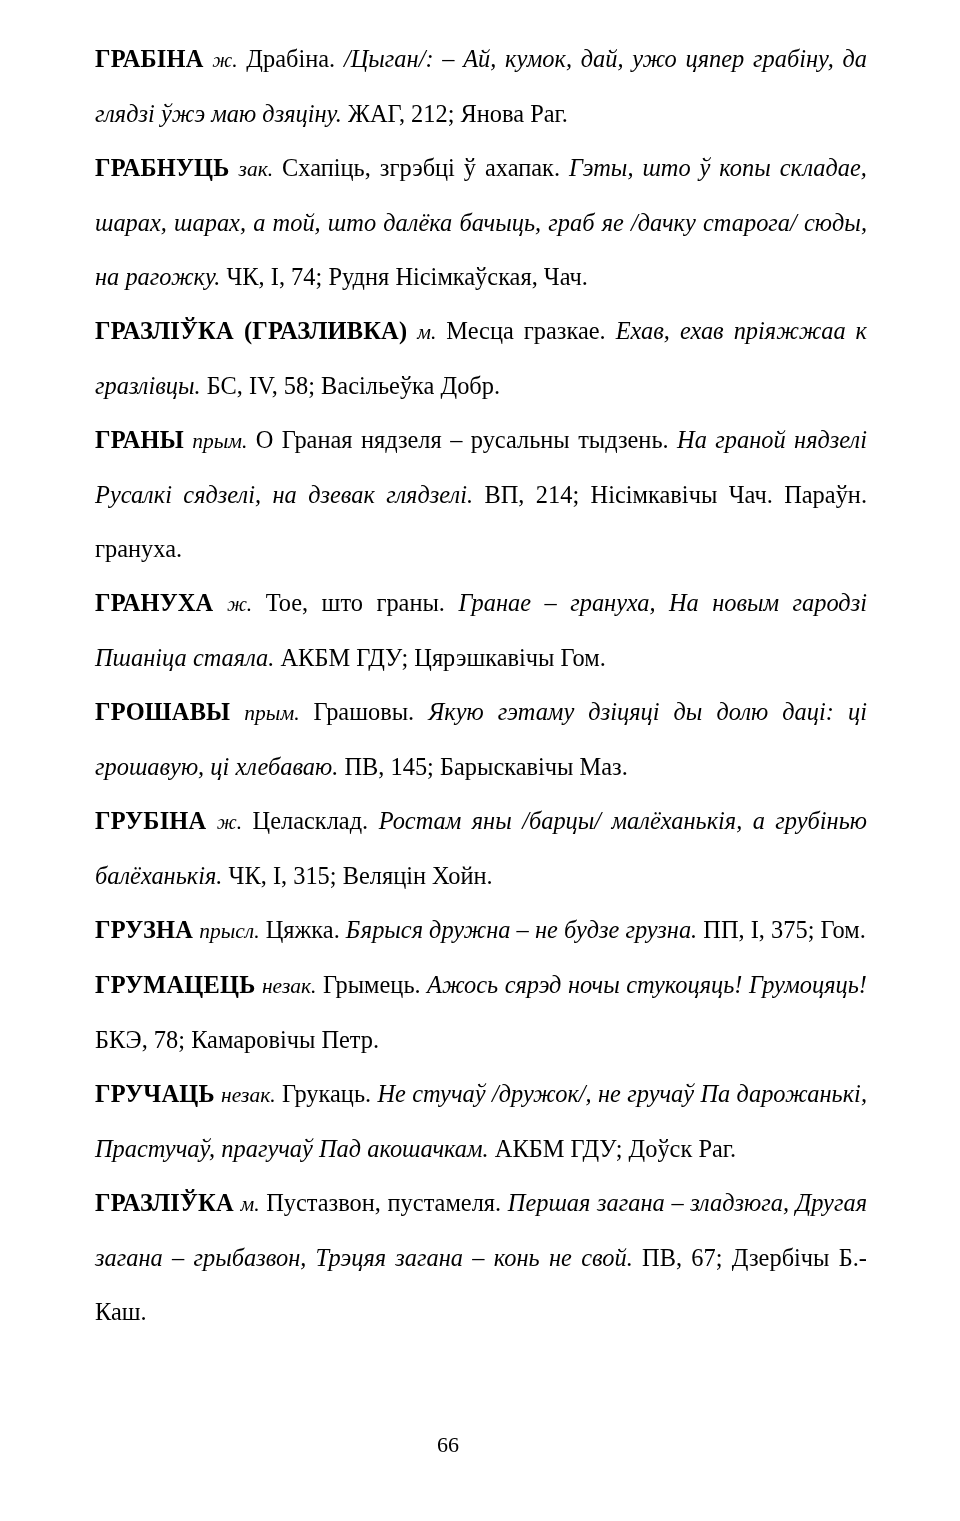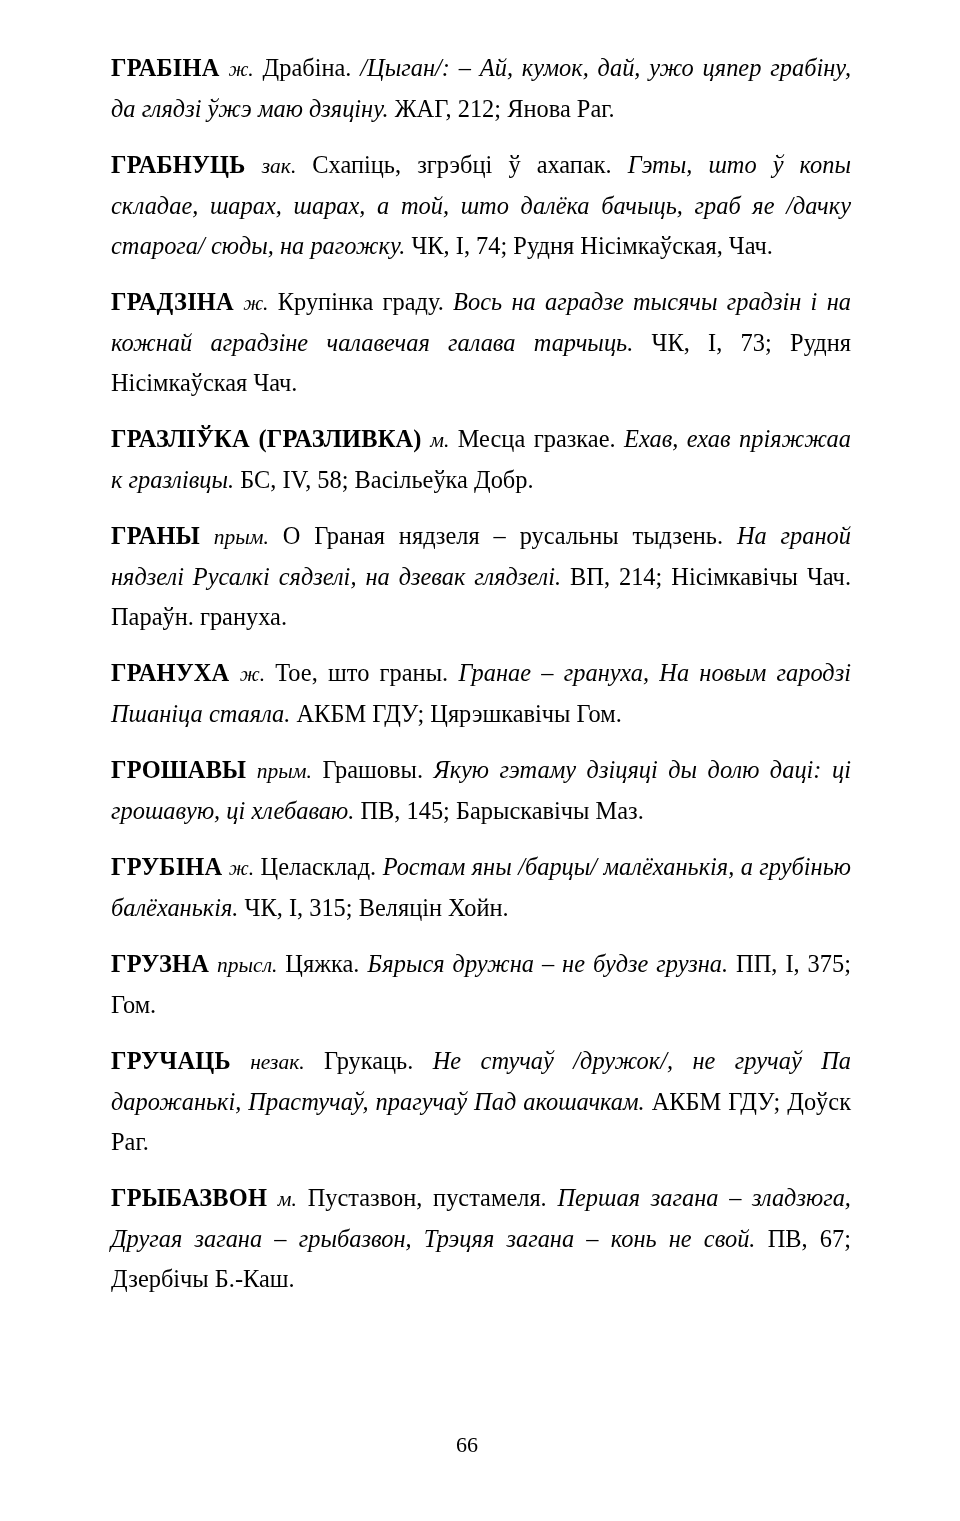--- a/index.html
+++ b/index.html
@@ -27,22 +27,22 @@
   .column {
     position: absolute;
     left: 95px;
     top: 32px;
     width: 772px;
     text-align: justify;
     text-justify: inter-word;
   }
   .entry {
     font-size: 24.4px;
-    line-height: 40px;
-    margin: 16px;
+    line-height: 54px;
+    margin: 0;
     padding: 0;
     text-align: justify;
     text-indent: 0;
     hyphens: none;
   }
   
   .hw {
     font-weight: bold;
     font-style: normal;
     letter-spacing: 0.2px;
@@ -75,53 +75,52 @@
   }
   .pagenum {
     position: absolute;
     left: 0;
     top: 1432px;
     width: 896px;
     text-align: center;
     font-size: 22px;
     font-family: "Liberation Serif", "DejaVu Serif", serif;
     font-style: normal;
-    padding-left: 19px;
   }
 </style>
 </head>
 <body>
 
 <div class="page">
 
   <div class="column">
 
     <p class="entry"><span class="hw">ГРАБІНА</span> <span class="gram">ж.</span> <span class="def">Драбіна.</span> <span class="quote">/Цыган/: – Ай, кумок, дай, ужо цяпер грабіну, да глядзі ўжэ маю дзяціну.</span> <span class="src">ЖАГ, 212; Янова Раг.</span></p>
 
     <p class="entry"><span class="hw">ГРАБНУЦЬ</span> <span class="gram">зак.</span> <span class="def">Схапіць, згрэбці ў ахапак.</span> <span class="quote">Гэты, што ў копы складае, шарах, шарах, а той, што далёка бачыць, граб яе /дачку старога/ сюды, на рагожку.</span> <span class="src">ЧК, І, 74; Рудня Нісімкаўская, Чач.</span></p>
 
 
-    <p class="entry"><span class="hw">ГРАДЗІНА</span> <span class="gram">ж.</span> <span class="def">Крупінка граду.</span> <span class="quote">Вось на аградзе тысячы градзін і на кожнай аградзіне чалавечая галава тарчыць.</span> <span class="src">ЧК, І, 73; Рудня Нісімкаўская Чач.</span></p>
 
     <p class="entry"><span class="hw">ГРАЗЛІЎКА (ГРАЗЛИВКА)</span> <span class="gram">м.</span> <span class="def">Месца гразкае.</span> <span class="quote">Ехав, ехав пріяжжаа к гразлівцы.</span> <span class="src">БС, IV, 58; Васільеўка Добр.</span></p>
 
 
     <p class="entry"><span class="hw">ГРАНЫ</span> <span class="gram">прым.</span> <span class="def">О Граная нядзеля – русальны тыдзень.</span> <span class="quote">На граной нядзелі Русалкі сядзелі, на дзевак глядзелі.</span> <span class="src">ВП, 214; Нісімкавічы Чач.</span> <span class="xref">Параўн. грануха.</span></p>
 
     <p class="entry"><span class="hw">ГРАНУХА</span> <span class="gram">ж.</span> <span class="def">Тое, што граны.</span> <span class="quote">Гранае – грануха, На новым гародзі Пшаніца стаяла.</span> <span class="src">АКБМ ГДУ; Цярэшкавічы Гом.</span></p>
 
 
     <p class="entry"><span class="hw">ГРОШАВЫ</span> <span class="gram">прым.</span> <span class="def">Грашовы.</span> <span class="quote">Якую гэтаму дзіцяці ды долю даці: ці грошавую, ці хлебаваю.</span> <span class="src">ПВ, 145; Барыскавічы Маз.</span></p>
 
     <p class="entry"><span class="hw">ГРУБІНА</span> <span class="gram">ж.</span> <span class="def">Целасклад.</span> <span class="quote">Ростам яны /барцы/ малёханькія, а грубінью балёханькія.</span> <span class="src">ЧК, І, 315; Веляцін Хойн.</span></p>
 
     <p class="entry"><span class="hw">ГРУЗНА</span> <span class="gram">прысл.</span> <span class="def">Цяжка.</span> <span class="quote">Бярыся дружна – не будзе грузна.</span> <span class="src">ПП, І, 375; Гом.</span></p>
 
+    <p class="entry"><span class="hw">ГРУМАЦЕЦЬ</span> <span class="gram">незак.</span> <span class="def">Грымець.</span> <span class="quote">Ажось    сярэд   ночы стукоцяць! Грумоцяць!</span> <span class="src">БКЭ, 78; Камаровічы Петр.</span></p>
 
     <p class="entry"><span class="hw">ГРУЧАЦЬ</span> <span class="gram">незак.</span> <span class="def">Грукаць.</span> <span class="quote">Не стучаў /дружок/, не гручаў Па дарожанькі, Прастучаў, прагучаў Пад акошачкам.</span> <span class="src">АКБМ ГДУ; Доўск Раг.</span></p>
 
-    <p class="entry"><span class="hw">ГРЫБАЗВОН</span> <span class="gram">м.</span> <span class="def">Пустазвон, пустамеля.</span> <span class="quote">Першая загана – зладзюга, Другая загана – грыбазвон, Трэцяя загана – конь не свой.</span> <span class="src">ПВ, 67; Дзербічы Б.-Каш.</span></p>
+    <p class="entry"><span class="hw">ГРАЗЛІЎКА</span> <span class="gram">м.</span> <span class="def">Пустазвон, пустамеля.</span> <span class="quote">Першая загана – зладзюга, Другая загана – грыбазвон, Трэцяя загана – конь не свой.</span> <span class="src">ПВ, 67; Дзербічы Б.-Каш.</span></p>
 
   </div>
 
   <div class="pagenum">66</div>
 
 </div>
 
 </body></html>

